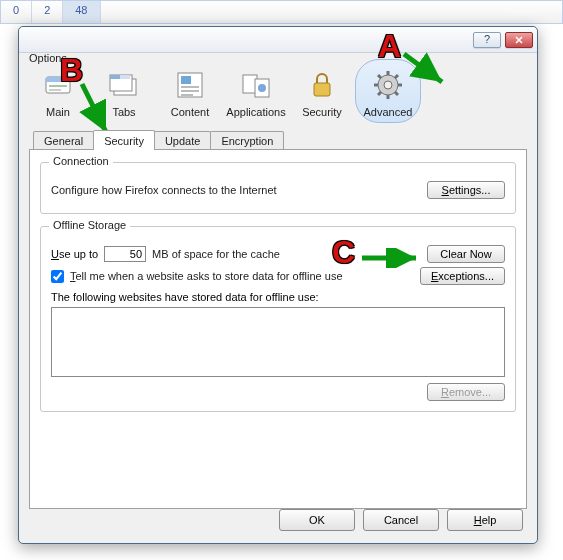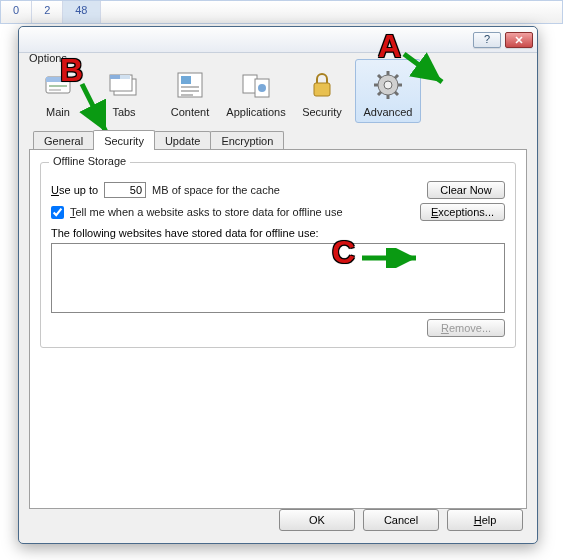--- a/index.html
+++ b/index.html
@@ -14,21 +14,21 @@
 .dialog { position: absolute; top: 26px; left: 18px; width: 520px; height: 518px; background: #f0f0f0; border: 1px solid #4a6a8a; box-shadow: 0 4px 16px rgba(0,0,0,.35); border-radius: 5px; }
 .titlebar { height: 26px; background: linear-gradient(#fdfdfd,#e8ecf3); border-bottom: 1px solid #c8d0dc; display: flex; align-items: center; padding: 0 4px; border-radius: 5px 5px 0 0;}
 .titlebar .title { padding-left: 6px; color: #222; flex: 1; margin-top: 36px; }
 .win-btn { width: 28px; height: 16px; margin-left: 4px; border: 1px solid #8aa0b8; border-radius: 2px; background: linear-gradient(#f8fafd,#dde5ee); display: flex; align-items: center; justify-content: center; box-shadow: 0 1px 1px rgba(0,0,0,0.1); }
 .win-btn svg { width: 10px; height: 10px; }
 .win-close { background: linear-gradient(#f1a0a0,#c94b4b); border-color: #8a3030; }
 
 
 .iconbar { height: 70px; display: flex; align-items: flex-end; padding: 4px 6px 0 6px; }
 .cat { width: 66px; height: 64px; display: flex; flex-direction: column; align-items: center; justify-content: flex-end; border: 1px solid transparent; border-radius: 3px; padding-bottom: 4px; cursor: pointer; }
-.cat.sel { background: linear-gradient(#e6f0fb,#cfe3f8); border-color: #9fbde0; }
+.cat.sel { background: linear-gradient(#e6f0fb,#cfe3f8); border-color: #9fbde0; border-radius: 24px; }
 .cat-label { margin-top: 3px; color: #222; }
 .cat svg { width: 32px; height: 32px; }
 
 
 .content { position: absolute; top: 100px; left: 10px; right: 10px; bottom: 50px; }
 
 
 .subtabs { display: flex; align-items: flex-end; height: 22px; padding-left: 4px; }
 .st { padding: 3px 10px; border: 1px solid #a0a0a0; border-bottom: none; background: #ececec; margin-right: -1px; color: #222; cursor: pointer; border-radius: 2px 2px 0 0; position: relative; top: 1px; }
 .st.active { background: #fff; z-index: 2; padding-top: 4px; }
@@ -157,20 +157,27 @@
   <div class="content">
     <div class="subtabs">
       <div class="st">General</div>
       <div class="st active">Security</div>
       <div class="st">Update</div>
       <div class="st">Encryption</div>
     </div>
 
     <div class="panel">
 
+      <div class="group">
+        <div class="group-title">Connection</div>
+        <div class="row">
+          <span class="row-label">Configure how Firefox connects to the Internet</span>
+          <div class="btn"><span class="u">S</span>ettin<span class="u">g</span>s...</div>
+        </div>
+      </div>
 
       <div class="group">
         <div class="group-title">Offline Storage</div>
         <div class="row">
           <span><span class="u">U</span><span>se up to</span></span>
           <input class="num" value="50" style="">
           <span class="row-label">MB of space for the cache</span>
           <div class="btn">Clear Now</div>
         </div>
         <div class="row">

